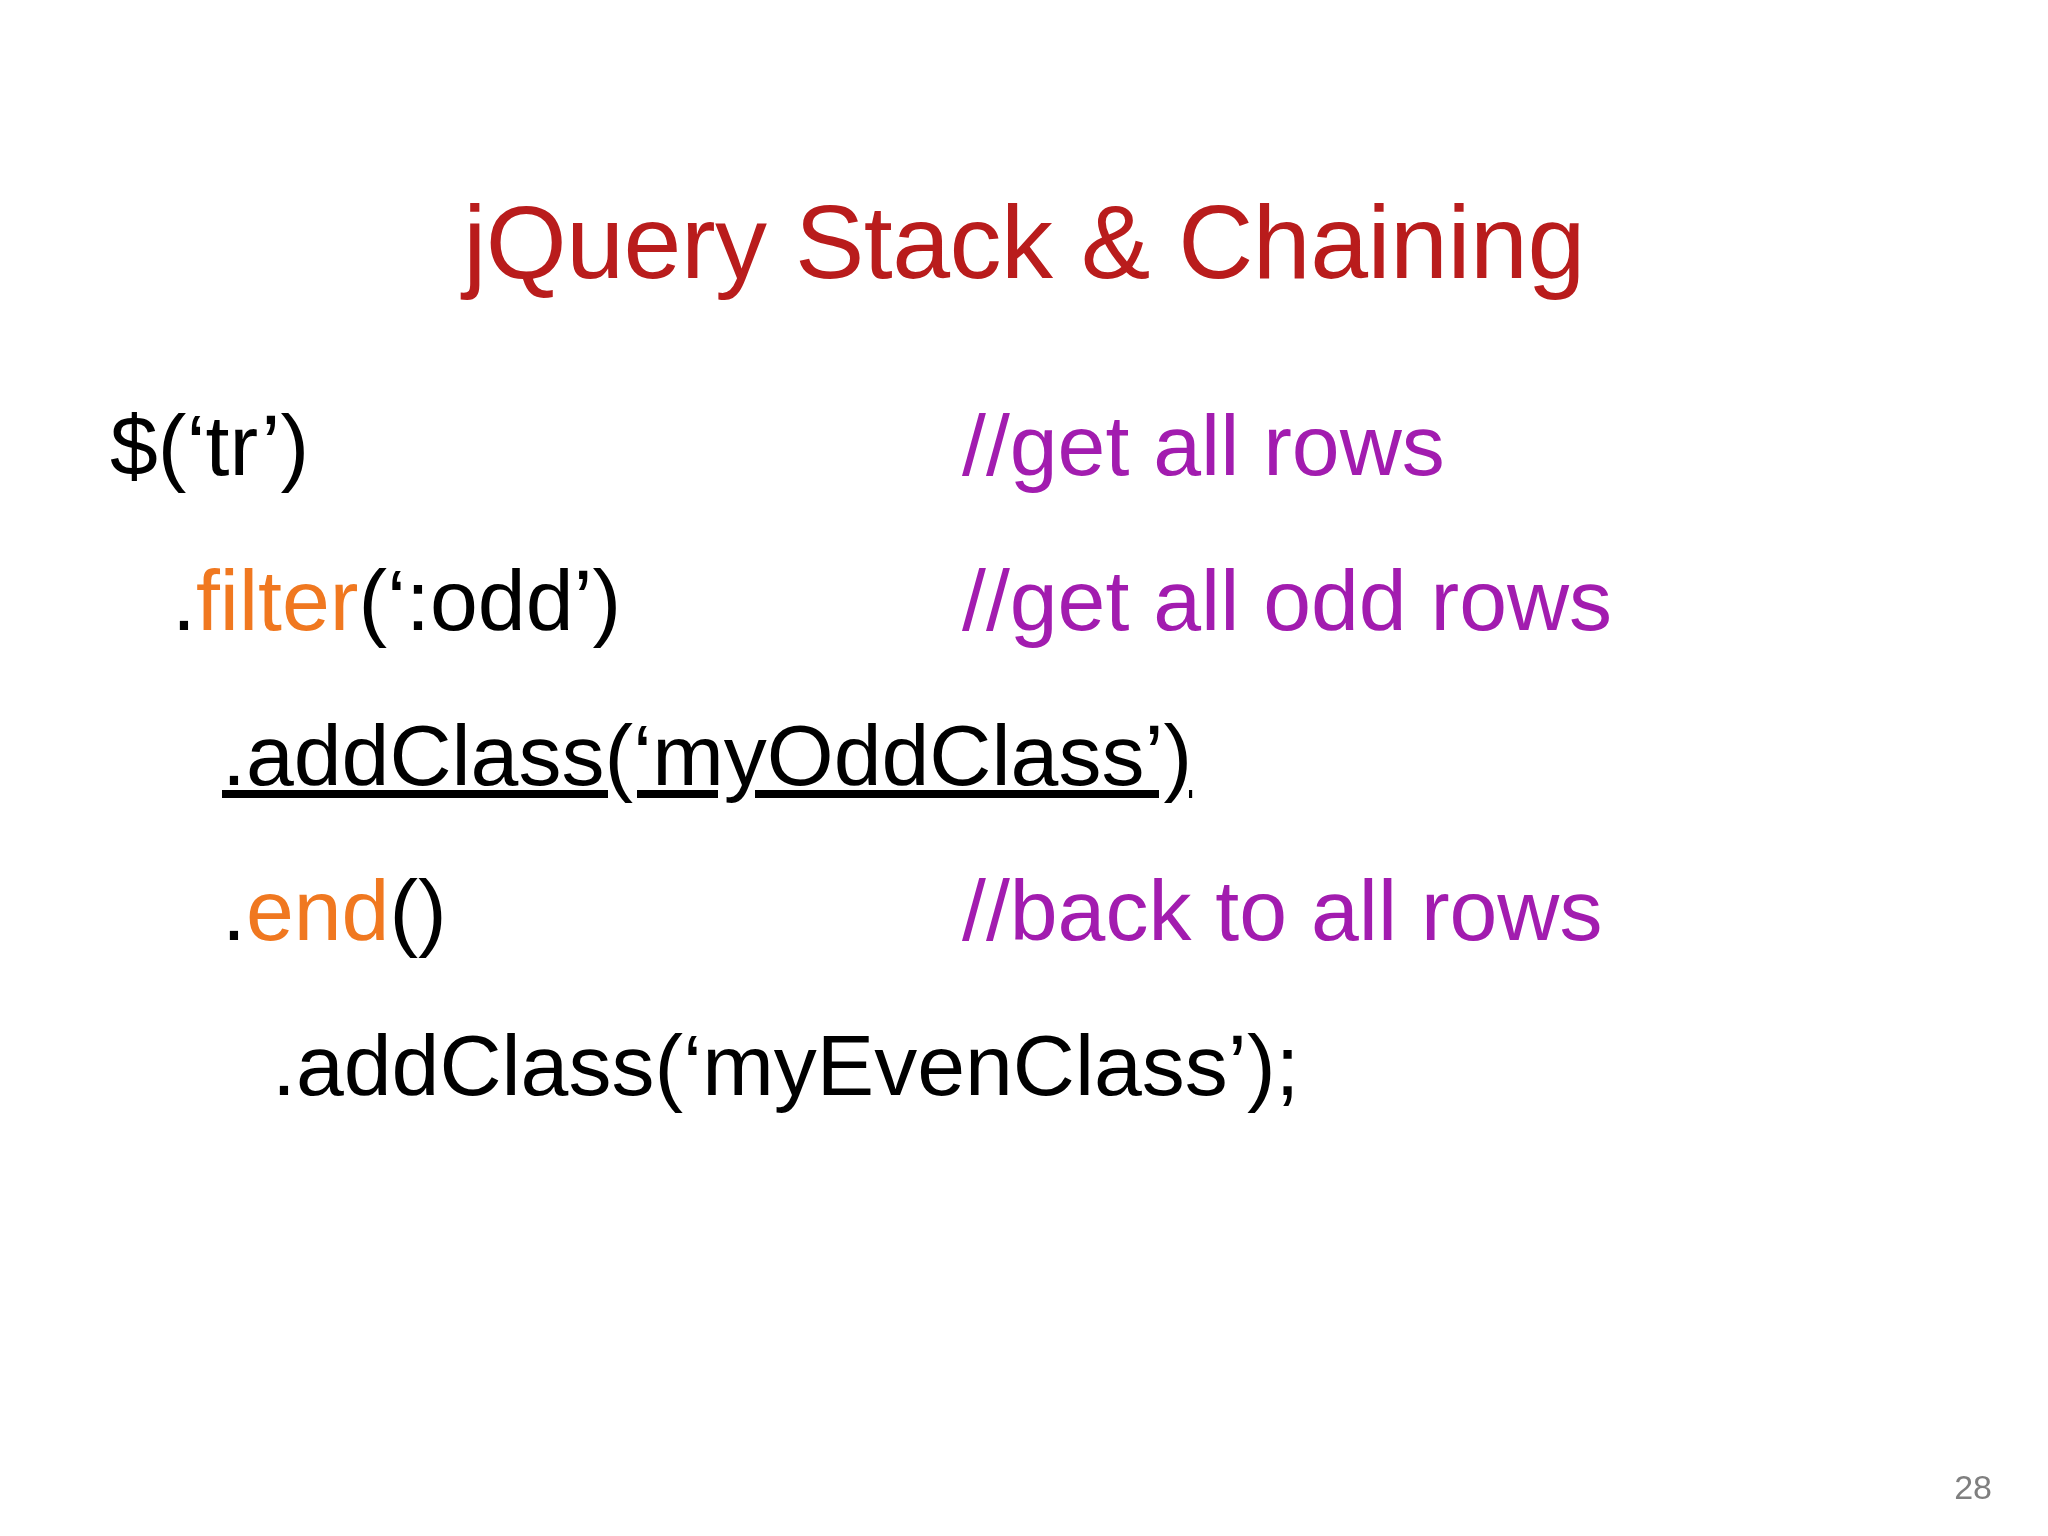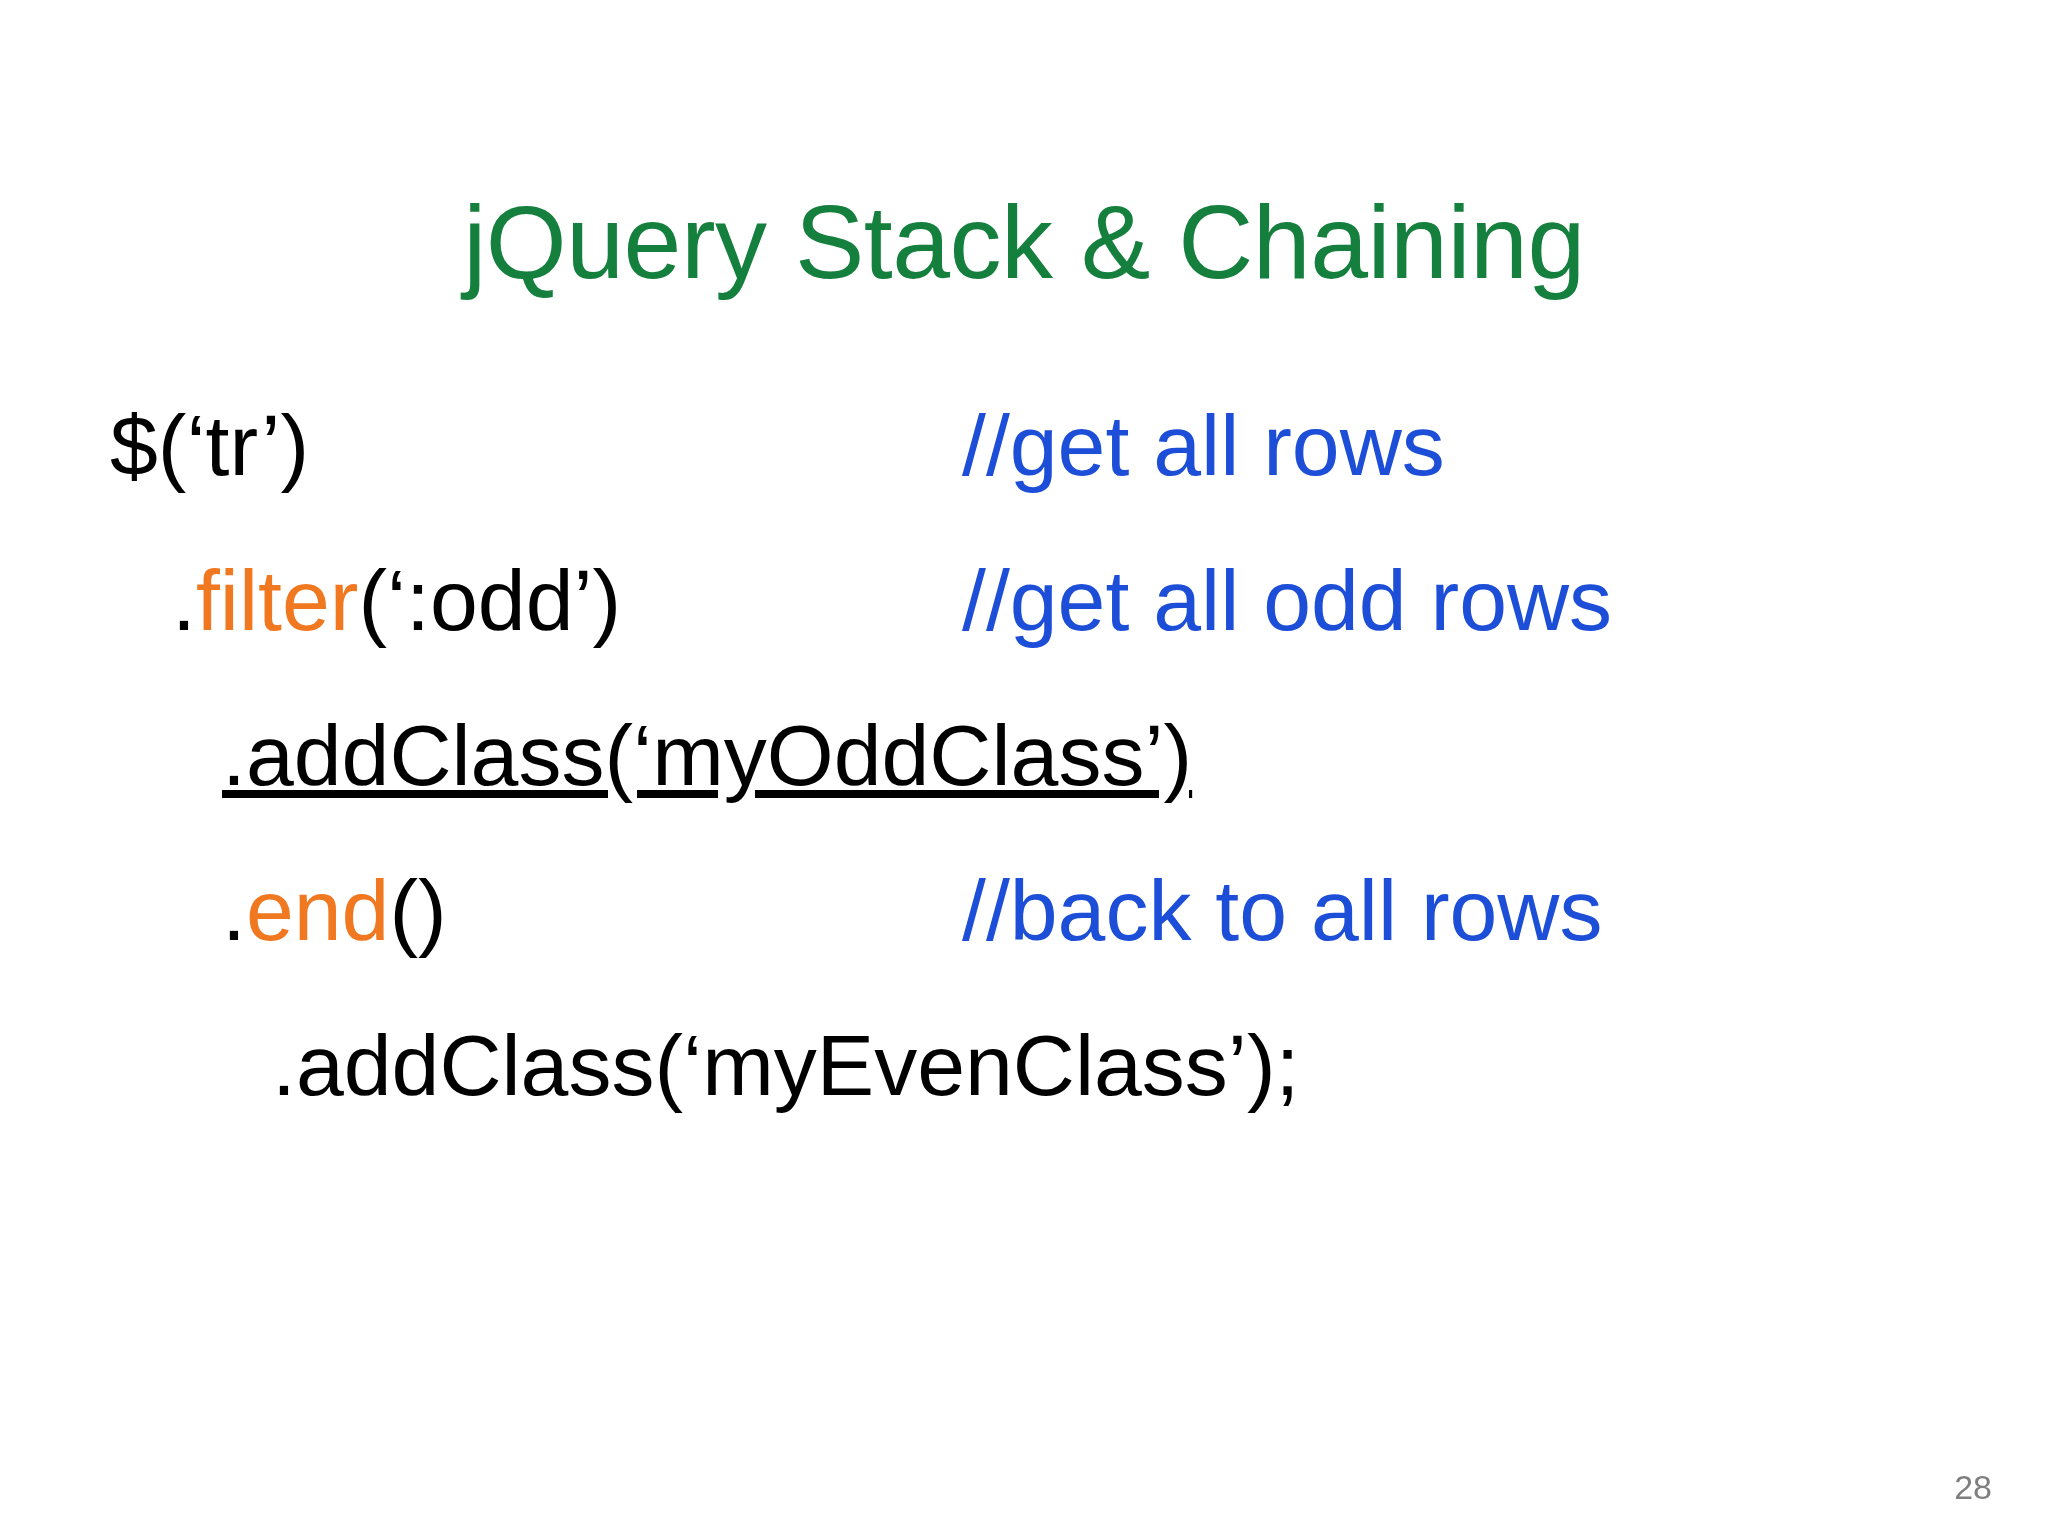--- a/index.html
+++ b/index.html
@@ -21,21 +21,21 @@
     background: #ffffff;
   }
 
   
   .slide-title {
     position: absolute;
     left: 0;
     right: 0;
     top: 118px;
     text-align: center;
-    color: #15803d;
+    color: #b91c1c;
     font-family: "Liberation Sans", sans-serif;
     font-size: 104px;
     font-weight: 400;
     letter-spacing: -0.5px;
     line-height: 1.05;
     white-space: nowrap;
   }
 
   
   .code-block {
@@ -67,21 +67,21 @@
     text-align: center;
   }
 
   .code-part.code-comment {
     left: 962px;
     font-size: 86px;
   }
 
   .tok-plain   { color: #000000; }
   .tok-method  { color: #F07820; }
-  .tok-comment { color: #1d4ed8; }
+  .tok-comment { color: #a21caf; }
 
   
   .page-number {
     position: absolute;
     right: 56px;
     bottom: 32px;
     color: #7F7F7F;
     font-family: "Liberation Sans", sans-serif;
     font-size: 34px;
     line-height: 1;

